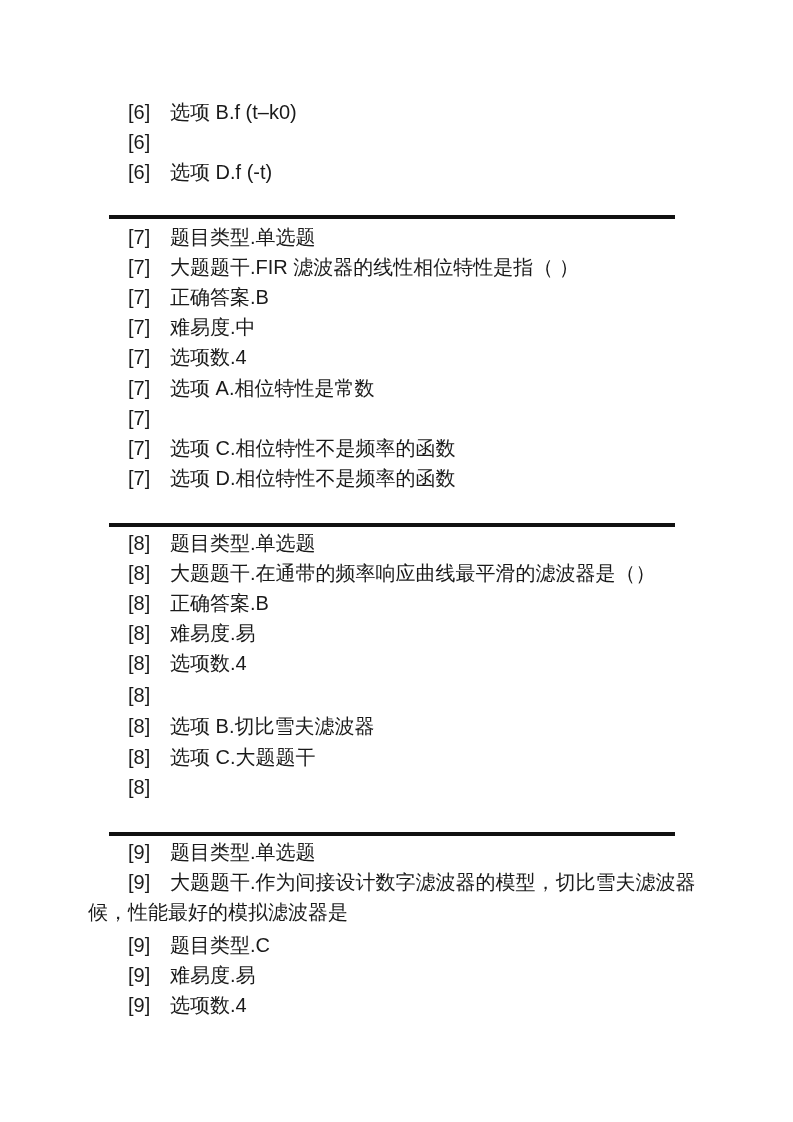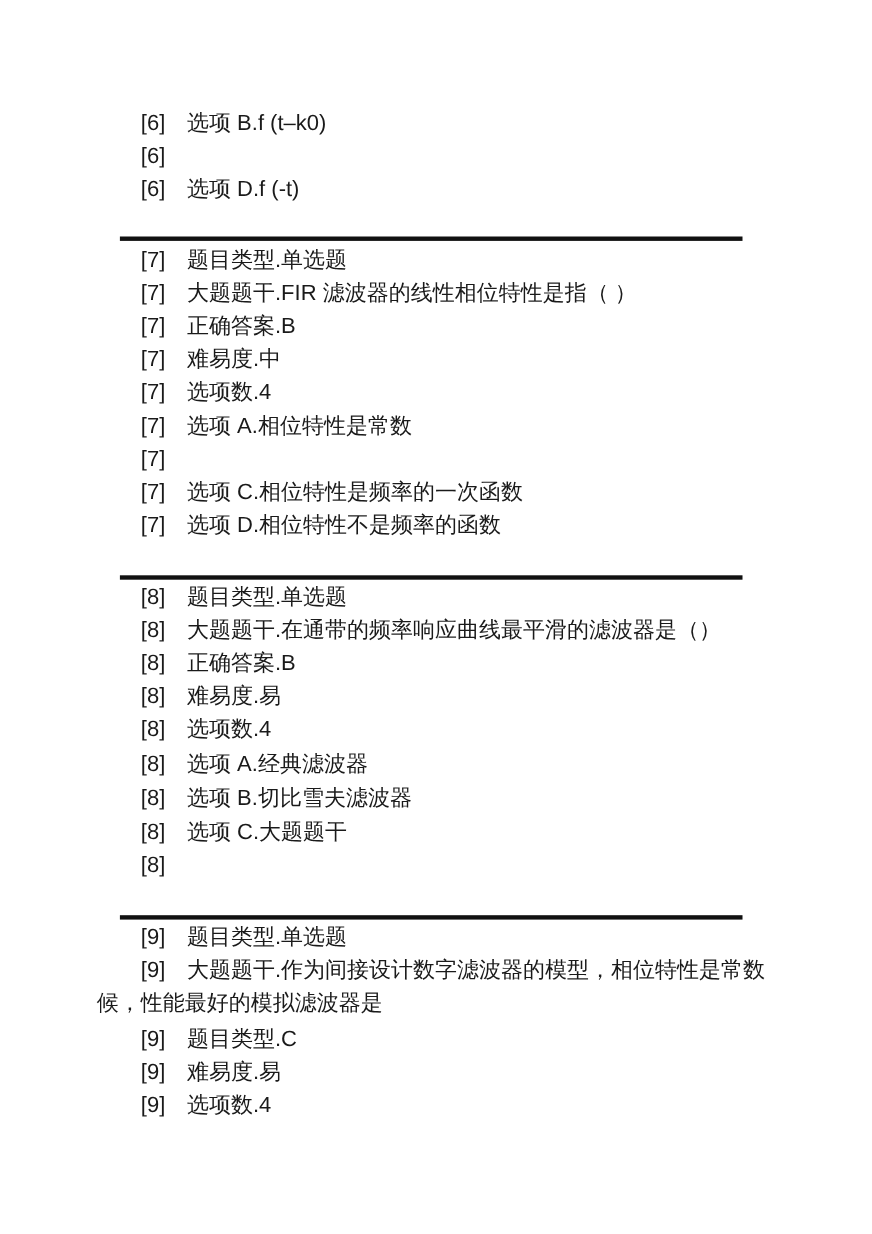--- a/index.html
+++ b/index.html
@@ -83,21 +83,21 @@
     </div>
   <div class="line" style="top:373px">
       <span class="tag">[7]</span>
       <span>选项 A.相位特性是常数</span>
     </div>
   <div class="line" style="top:403px">
       <span class="tag">[7]</span>
     </div>
   <div class="line" style="top:433px">
       <span class="tag">[7]</span>
-      <span>选项 C.相位特性是频率的一次函数</span>
+      <span>选项 C.相位特性不是频率的函数</span>
     </div>
   <div class="line" style="top:463px">
       <span class="tag">[7]</span>
       <span>选项 D.相位特性不是频率的函数</span>
     </div>
 
   <div class="divider" style="top:523px"></div>
 
   <div class="line" style="top:528px">
       <span class="tag">[8]</span>
@@ -114,21 +114,20 @@
   <div class="line" style="top:618px">
       <span class="tag">[8]</span>
       <span>难易度.易</span>
     </div>
   <div class="line" style="top:648px">
       <span class="tag">[8]</span>
       <span>选项数.4</span>
     </div>
   <div class="line" style="top:680px">
       <span class="tag">[8]</span>
-      <span>选项 A.经典滤波器</span>
     </div>
   <div class="line" style="top:711px">
       <span class="tag">[8]</span>
       <span>选项 B.切比雪夫滤波器</span>
     </div>
   <div class="line" style="top:742px">
       <span class="tag">[8]</span>
       <span>选项 C.大题题干</span>
     </div>
   <div class="line" style="top:772px">
@@ -136,21 +135,21 @@
     </div>
 
   <div class="divider" style="top:832px"></div>
 
   <div class="line" style="top:837px">
       <span class="tag">[9]</span>
       <span>题目类型.单选题</span>
     </div>
   <div class="line" style="top:867px">
       <span class="tag">[9]</span>
-      <span>大题题干.作为间接设计数字滤波器的模型，相位特性是常数</span>
+      <span>大题题干.作为间接设计数字滤波器的模型，切比雪夫滤波器</span>
     </div>
   <div class="line cont" style="top:897px">
       <span>候，性能最好的模拟滤波器是</span>
     </div>
   <div class="line" style="top:930px">
       <span class="tag">[9]</span>
       <span>题目类型.C</span>
     </div>
   <div class="line" style="top:960px">
       <span class="tag">[9]</span>

